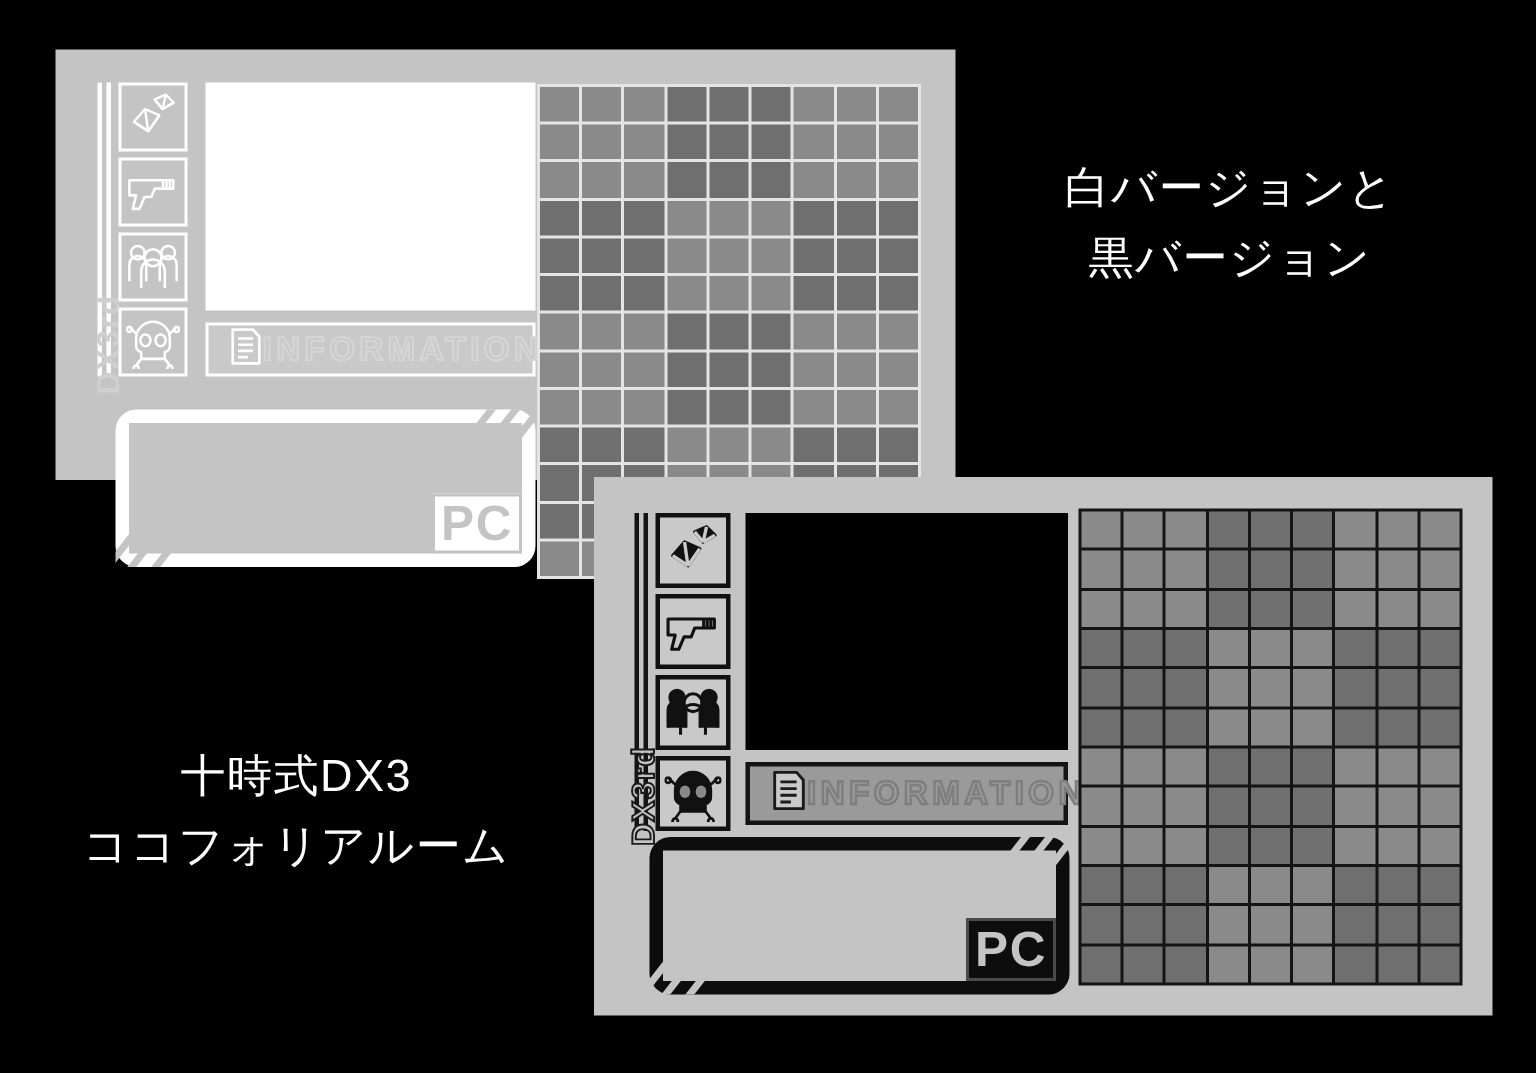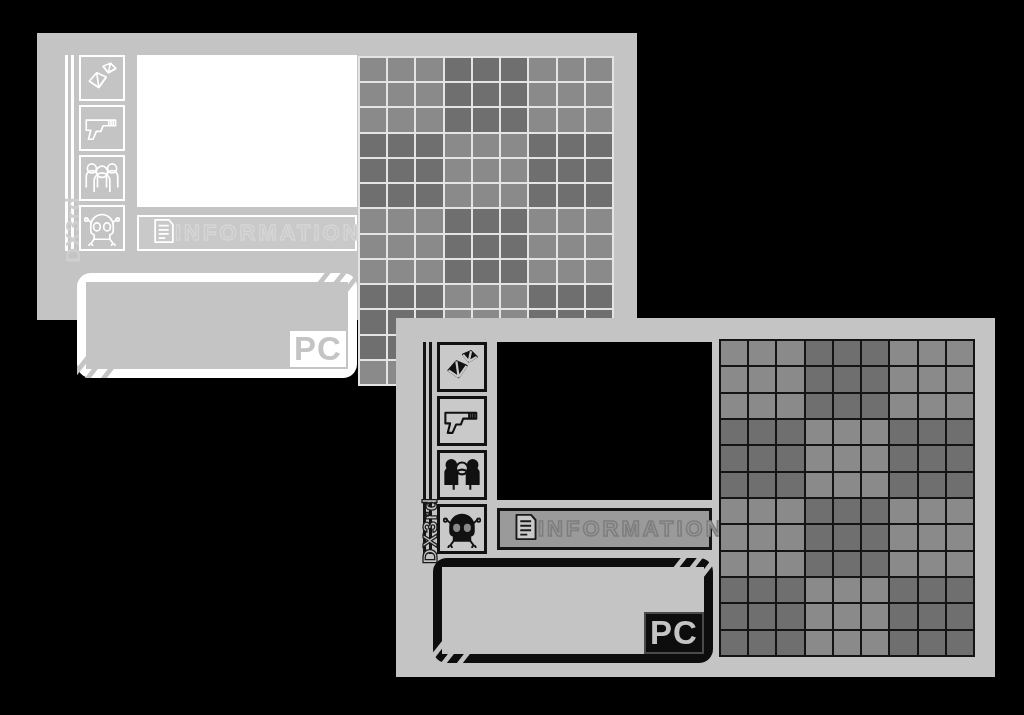--- a/index.html
+++ b/index.html
@@ -476,14 +476,18 @@
         <div class="cell" style="background: rgb(111, 111, 111);"></div>
         <div class="cell" style="background: rgb(138, 138, 138);"></div>
         <div class="cell" style="background: rgb(138, 138, 138);"></div>
         <div class="cell" style="background: rgb(138, 138, 138);"></div>
         <div class="cell" style="background: rgb(111, 111, 111);"></div>
         <div class="cell" style="background: rgb(111, 111, 111);"></div>
         <div class="cell" style="background: rgb(111, 111, 111);"></div>
       </div>
   </div>
 
+  <div class="caption" id="caption-right">白バージョンと
+黒バージョン</div>
+  <div class="caption" id="caption-left">十時式DX3
+ココフォリアルーム</div>
 
 </div>
 
 </body></html>

